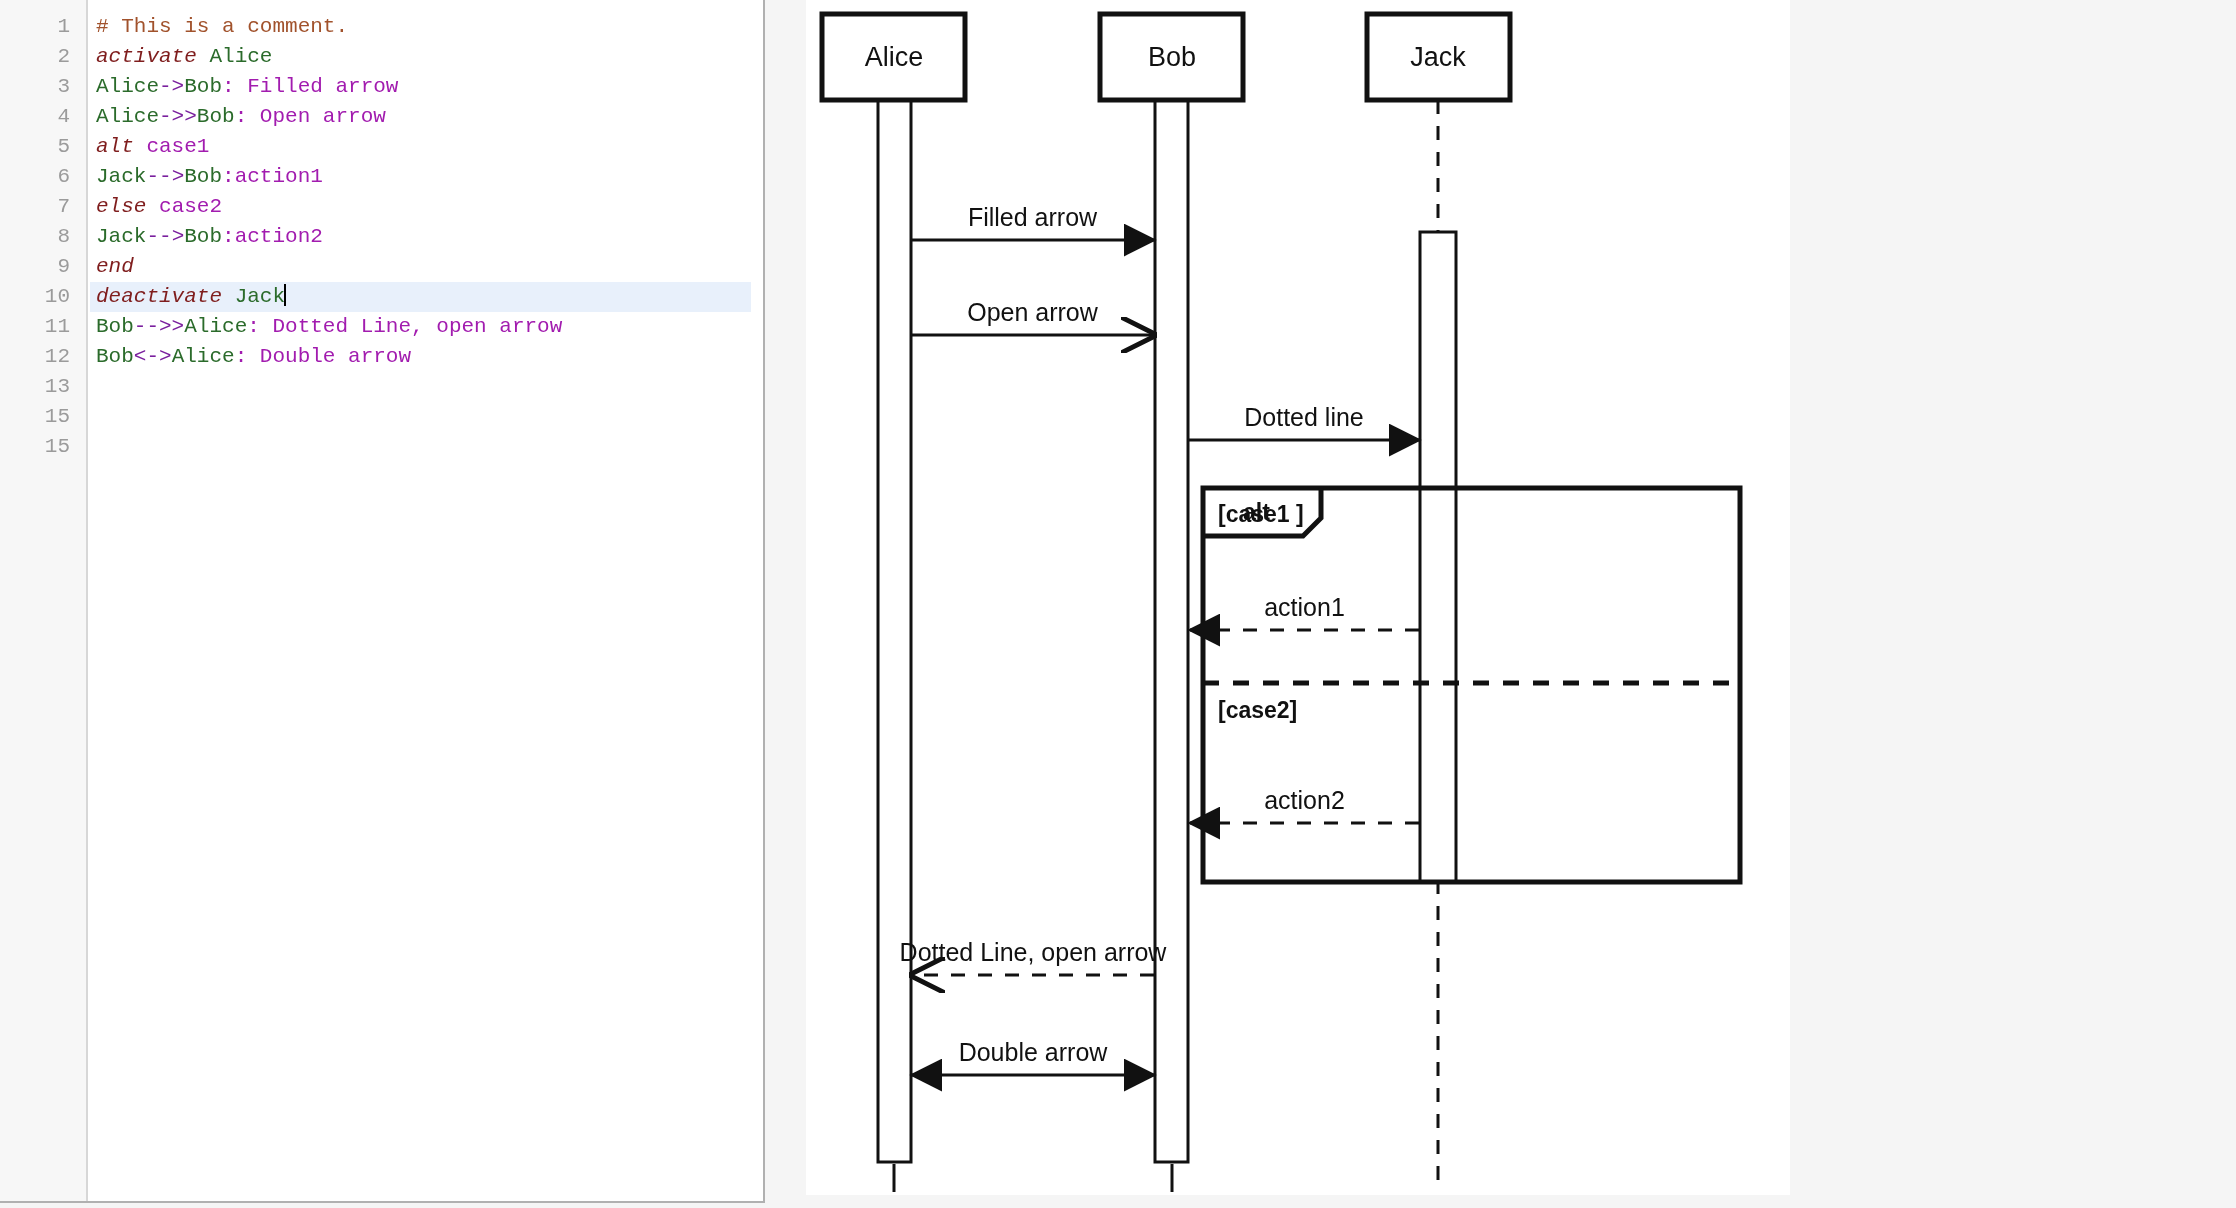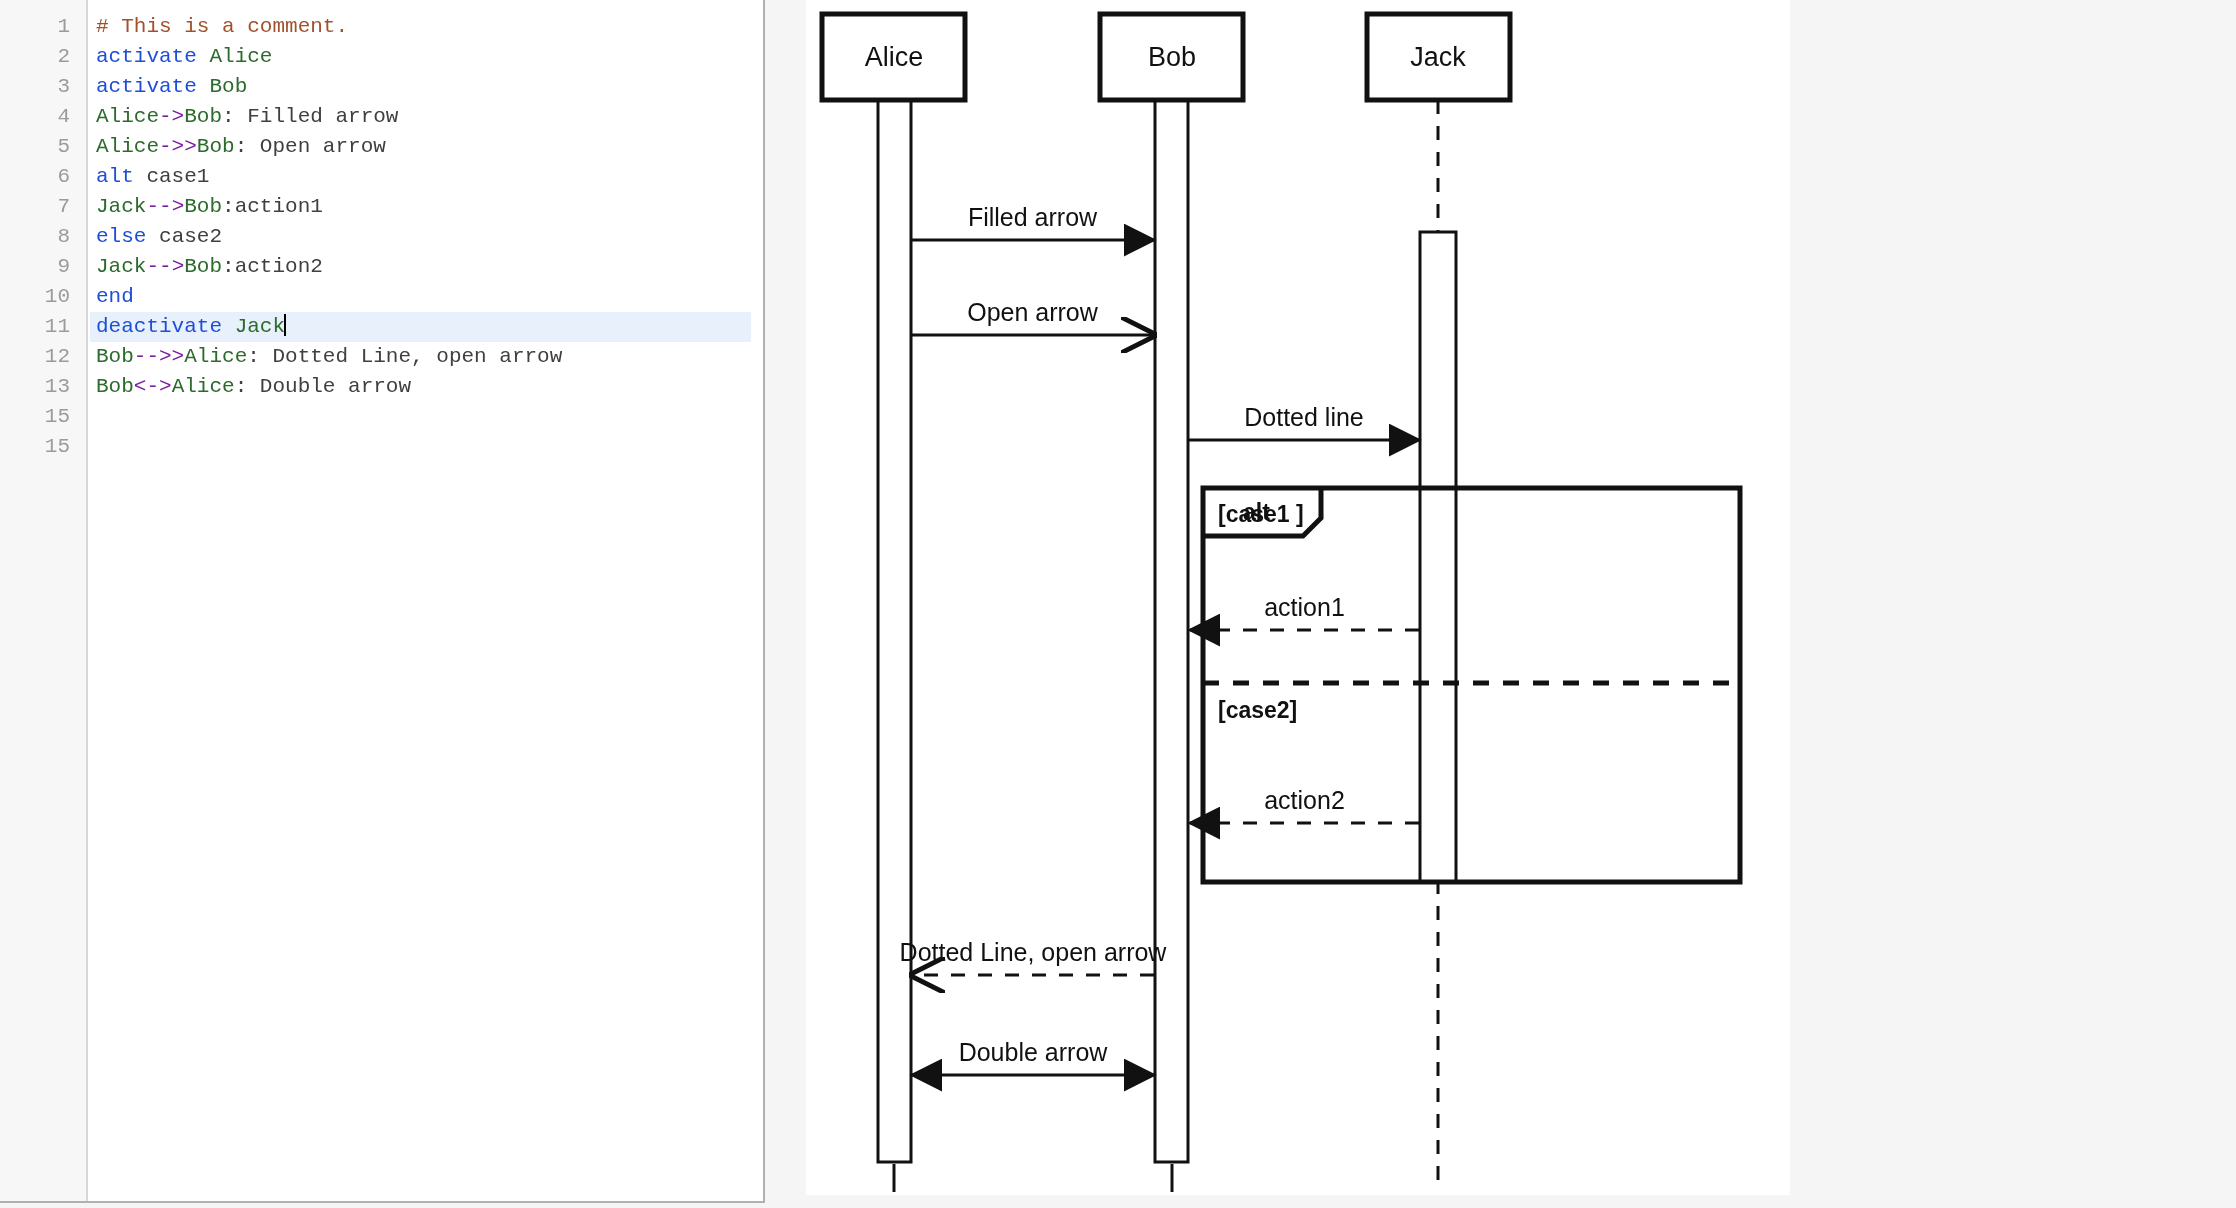--- a/index.html
+++ b/index.html
@@ -77,24 +77,24 @@
     font-size: 21px;
     color: #000000;
     white-space: pre;
     padding-left: 6px;
     box-sizing: border-box;
   }
   .cl.active {
     background: #e8f0fb;
   }
   .tok-comment { color: #a1522c; }
-  .tok-keyword { color: #1d4ed8; }
+  .tok-keyword { color: #7f1d1d; font-style: italic; }
   .tok-actor   { color: #2b6b2b; }
   .tok-arrow   { color: #7a1f9e; }
-  .tok-plain   { color: #404040; }
+  .tok-plain   { color: #a21caf; }
   .caret {
     display: inline-block;
     width: 0;
     border-left: 2px solid #000;
     height: 22px;
     vertical-align: -4px;
     margin-left: -1px;
   }
 
   
@@ -155,21 +155,20 @@
           <div class="ln">12</div>
           <div class="ln">13</div>
           <div class="ln">15</div>
           <div class="ln">15</div>
         </div>
     </div>
     <div class="code-area">
       <div class="code-lines" id="code-lines">
           <div class="cl"><span class="tok-comment"># This is a comment.</span></div>
           <div class="cl"><span class="tok-keyword">activate</span><span class="tok-plain"> </span><span class="tok-actor">Alice</span></div>
-          <div class="cl"><span class="tok-keyword">activate</span><span class="tok-plain"> </span><span class="tok-actor">Bob</span></div>
           <div class="cl"><span class="tok-actor">Alice</span><span class="tok-arrow">-&gt;</span><span class="tok-actor">Bob</span><span class="tok-plain">: Filled arrow</span></div>
           <div class="cl"><span class="tok-actor">Alice</span><span class="tok-arrow">-&gt;&gt;</span><span class="tok-actor">Bob</span><span class="tok-plain">: Open arrow</span></div>
           <div class="cl"><span class="tok-keyword">alt</span><span class="tok-plain"> case1</span></div>
           <div class="cl"><span class="tok-actor">Jack</span><span class="tok-arrow">--&gt;</span><span class="tok-actor">Bob</span><span class="tok-plain">:action1</span></div>
           <div class="cl"><span class="tok-keyword">else</span><span class="tok-plain"> case2</span></div>
           <div class="cl"><span class="tok-actor">Jack</span><span class="tok-arrow">--&gt;</span><span class="tok-actor">Bob</span><span class="tok-plain">:action2</span></div>
           <div class="cl"><span class="tok-keyword">end</span></div>
           <div class="cl active"><span class="tok-keyword">deactivate</span><span class="tok-plain"> </span><span class="tok-actor">Jack</span><span class="caret"></span></div>
           <div class="cl"><span class="tok-actor">Bob</span><span class="tok-arrow">--&gt;&gt;</span><span class="tok-actor">Alice</span><span class="tok-plain">: Dotted Line, open arrow</span></div>
           <div class="cl"><span class="tok-actor">Bob</span><span class="tok-arrow">&lt;-&gt;</span><span class="tok-actor">Alice</span><span class="tok-plain">: Double arrow</span></div>

